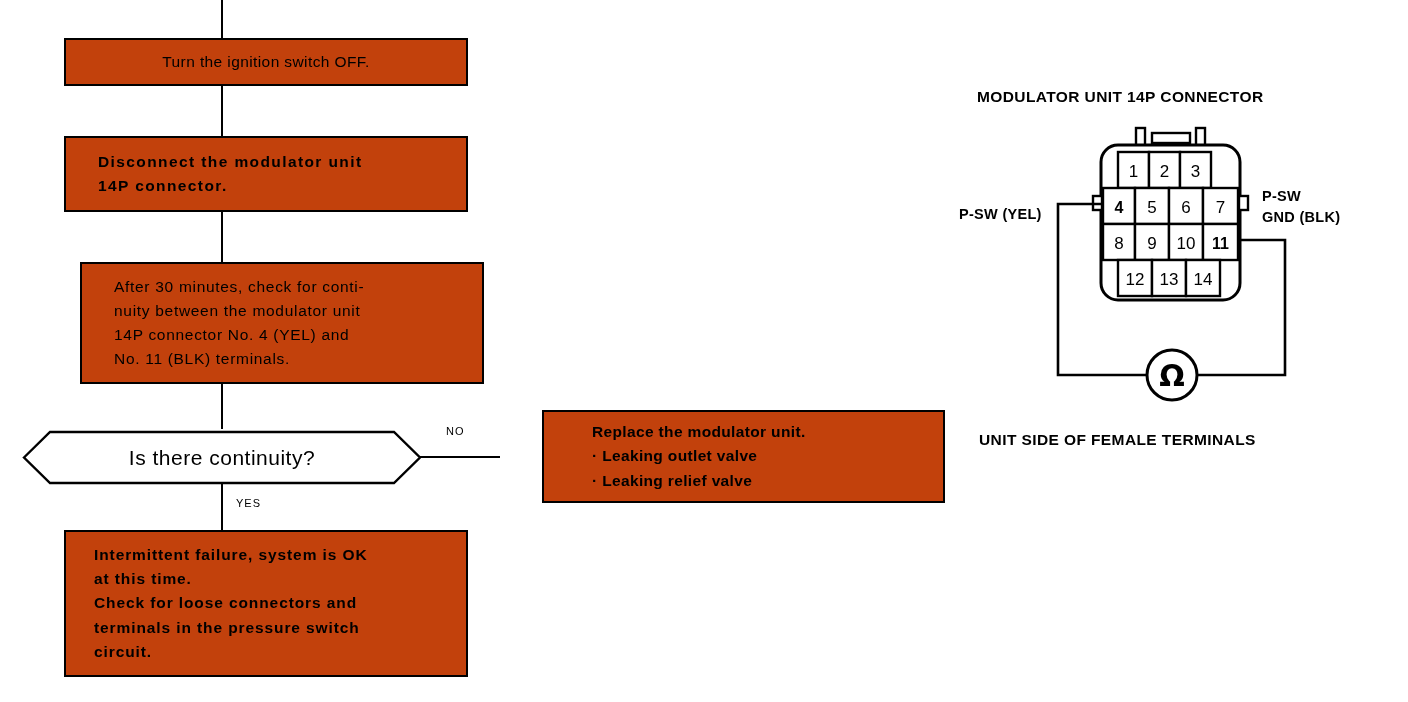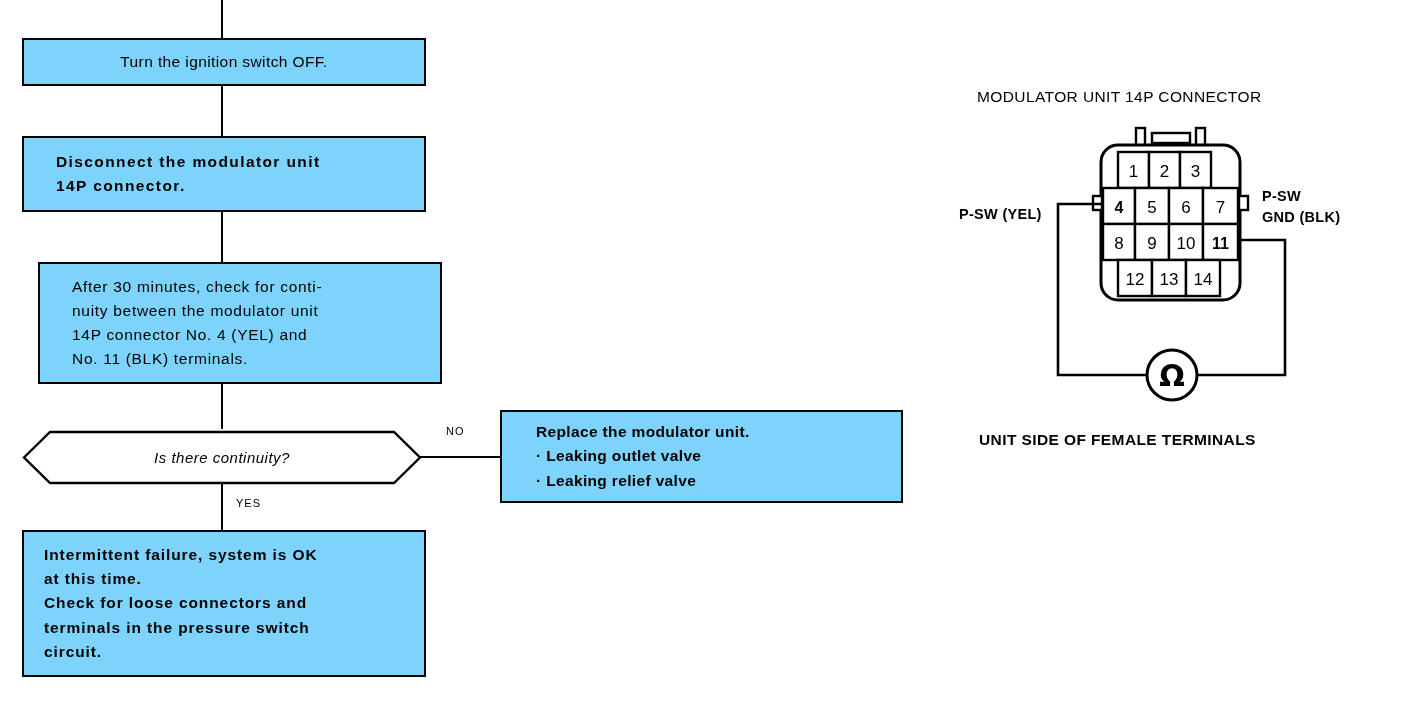--- a/index.html
+++ b/index.html
@@ -12,24 +12,25 @@
     height: 702px;
     position: relative;
     overflow: hidden;
     font-family: "Liberation Sans", sans-serif;
     color: #000000;
   }
 
   .flow-box {
     position: absolute;
     border: 2px solid #000;
-    background: #7dd3fc;
+    background: #c2410c;
     box-sizing: border-box;
     display: flex;
     align-items: center;
+    margin-left: 42px;
   }
   .flow-box .txt {
     display: block;
     white-space: pre-line;
     font-size: 15.5px;
     line-height: 1.55;
     letter-spacing: 0.6px;
   }
   .flow-box.center .txt {
     width: 100%;
@@ -57,30 +58,29 @@
 
   
   .hex-wrap { position: absolute; }
   .hex-wrap svg { display: block; }
   .hex-text {
     position: absolute;
     inset: 0;
     display: flex;
     align-items: center;
     justify-content: center;
-    font-size: 15px;
+    font-size: 21px;
     letter-spacing: 0.5px;
-    font-style: italic;
   }
 
   
   .diag-title {
     position: absolute;
     font-size: 15.5px;
-    font-weight: normal;
+    font-weight: bold;
     letter-spacing: 0.4px;
     white-space: nowrap;
     text-align: center;
   }
   .diag-caption {
     position: absolute;
     font-size: 15.5px;
     font-weight: bold;
     letter-spacing: 0.4px;
     white-space: nowrap;
@@ -140,32 +140,32 @@
 <div class="hex-wrap" style="left:22px; top:429px; width:400px; height:57px;">
   <svg width="400" height="57" viewBox="0 0 400 57">
     <polygon points="2,28.5 28,3 372,3 398,28.5 372,54 28,54" fill="#ffffff" stroke="#000000" stroke-width="2.4"></polygon>
   </svg>
   <div class="hex-text">Is there continuity?</div>
 </div>
 
 <div class="hline" style="left:420px; top:456px; width:80px;"></div>
 <div class="branch-label" style="left:446px; top:425px;">NO</div>
 
-<div class="flow-box bold" style="left:500px; top:410px; width:403px; height:93px; padding-left:34px;">
+<div class="flow-box bold" style="left:500px; top:410px; width:403px; height:93px; padding-left:48px;">
   <div>
     <span class="txt">Replace the modulator unit.</span>
     <span class="txt">· Leaking outlet valve</span>
     <span class="txt">· Leaking relief valve</span>
   </div>
 </div>
 
 <div class="vline" style="left:221px; top:484px; height:46px;"></div>
 <div class="branch-label" style="left:236px; top:497px;">YES</div>
 
-<div class="flow-box bold" style="left:22px; top:530px; width:404px; height:147px; padding-left:20px;">
+<div class="flow-box bold" style="left:22px; top:530px; width:404px; height:147px; padding-left:28px;">
   <span class="txt" style="letter-spacing:0.9px;">Intermittent failure, system is OK
 at this time.
 Check for loose connectors and
 terminals in the pressure switch
 circuit.</span>
 </div>
 
 <div class="diag-title" style="left:977px; top:88px;">MODULATOR UNIT 14P CONNECTOR</div>
 
 <div class="pin-label" style="left:959px; top:204px;">P-SW (YEL)</div>

